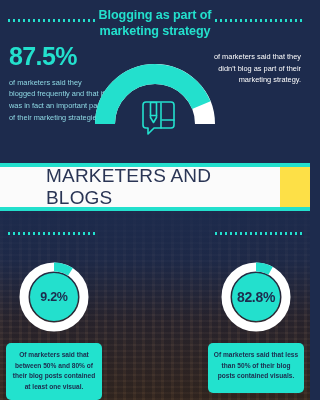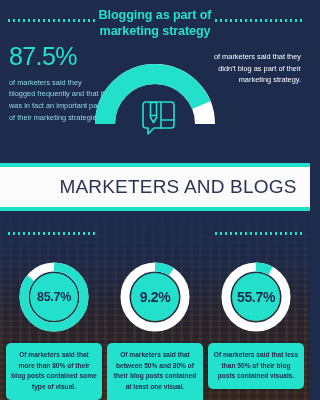--- a/index.html
+++ b/index.html
@@ -66,21 +66,21 @@
   .stat-block {
     position: absolute;
     top: 44px;
     width: 97px;
   }
   .stat-block.left  { left: 9px;  text-align: left; }
   .stat-block.right { right: 9px; text-align: right; }
 
   .stat-pct {
     font-size: 25px;
-    font-weight: normal;
+    font-weight: bold;
     line-height: 1.02;
     letter-spacing: -0.6px;
   }
   .stat-block.left  .stat-pct { color: #23e0cd; }
   .stat-block.right .stat-pct { color: #ffffff; }
 
   .stat-desc {
     margin-top: 7px;
     font-size: 7.4px;
     line-height: 1.58;
@@ -108,21 +108,21 @@
     height: 40px;
   }
 
   
   .banner-rule {
     width: 310px;
     height: 4px;
     background: #23e0cd;
   }
   .banner {
-    width: 310px;
+    width: 280px;
     height: 40px;
     background: #fbfbfb;
     display: flex;
     align-items: center;
     justify-content: center;
     padding-left: 46px;
   }
   .banner-title {
     color: #2a3555;
     font-size: 19px;
@@ -355,52 +355,41 @@
         <span class="dot"></span>
         <span class="dot"></span>
         <span class="dot"></span>
         <span class="dot"></span>
         <span class="dot"></span>
       </div>
 
 
     <div class="donut-row">
 
-      <div class="donut-col">
-        <div class="donut">
-          <svg width="76" height="76" viewBox="0 0 76 76">
-            <circle cx="38" cy="38" r="30" fill="none" stroke="#ffffff" stroke-width="9"></circle>
-            <circle id="donut-arc-1" cx="38" cy="38" r="30" fill="none" stroke="#23e0cd" stroke-width="9" transform="rotate(-90 38 38)" stroke-dasharray="161.54069424758714 188.49555921538757"></circle>
-            <circle cx="38" cy="38" r="24" fill="#23e0cd"></circle>
-          </svg>
-          <div class="donut-label">85.7%</div>
-        </div>
-        <div class="caption-box">Of marketers said that more than 80% of their blog posts contained some type of visual.</div>
-      </div>
 
       <div class="donut-col">
         <div class="donut">
           <svg width="76" height="76" viewBox="0 0 76 76">
             <circle cx="38" cy="38" r="30" fill="none" stroke="#ffffff" stroke-width="9"></circle>
             <circle id="donut-arc-2" cx="38" cy="38" r="30" fill="none" stroke="#23e0cd" stroke-width="9" transform="rotate(-90 38 38)" stroke-dasharray="17.341591447815656 188.49555921538757"></circle>
             <circle cx="38" cy="38" r="24" fill="#23e0cd"></circle>
           </svg>
           <div class="donut-label">9.2%</div>
         </div>
         <div class="caption-box">Of marketers said that between 50% and 80% of their blog posts contained at least one visual.</div>
       </div>
 
       <div class="donut-col">
         <div class="donut">
           <svg width="76" height="76" viewBox="0 0 76 76">
             <circle cx="38" cy="38" r="30" fill="none" stroke="#ffffff" stroke-width="9"></circle>
             <circle id="donut-arc-3" cx="38" cy="38" r="30" fill="none" stroke="#23e0cd" stroke-width="9" transform="rotate(-90 38 38)" stroke-dasharray="15.268140296446393 188.49555921538757"></circle>
             <circle cx="38" cy="38" r="24" fill="#23e0cd"></circle>
           </svg>
-          <div class="donut-label">55.7%</div>
+          <div class="donut-label">82.8%</div>
         </div>
         <div class="caption-box">Of marketers said that less than 50% of their blog posts contained visuals.</div>
       </div>
 
     </div>
   </div>
 
 </div>
 
 </body></html>

